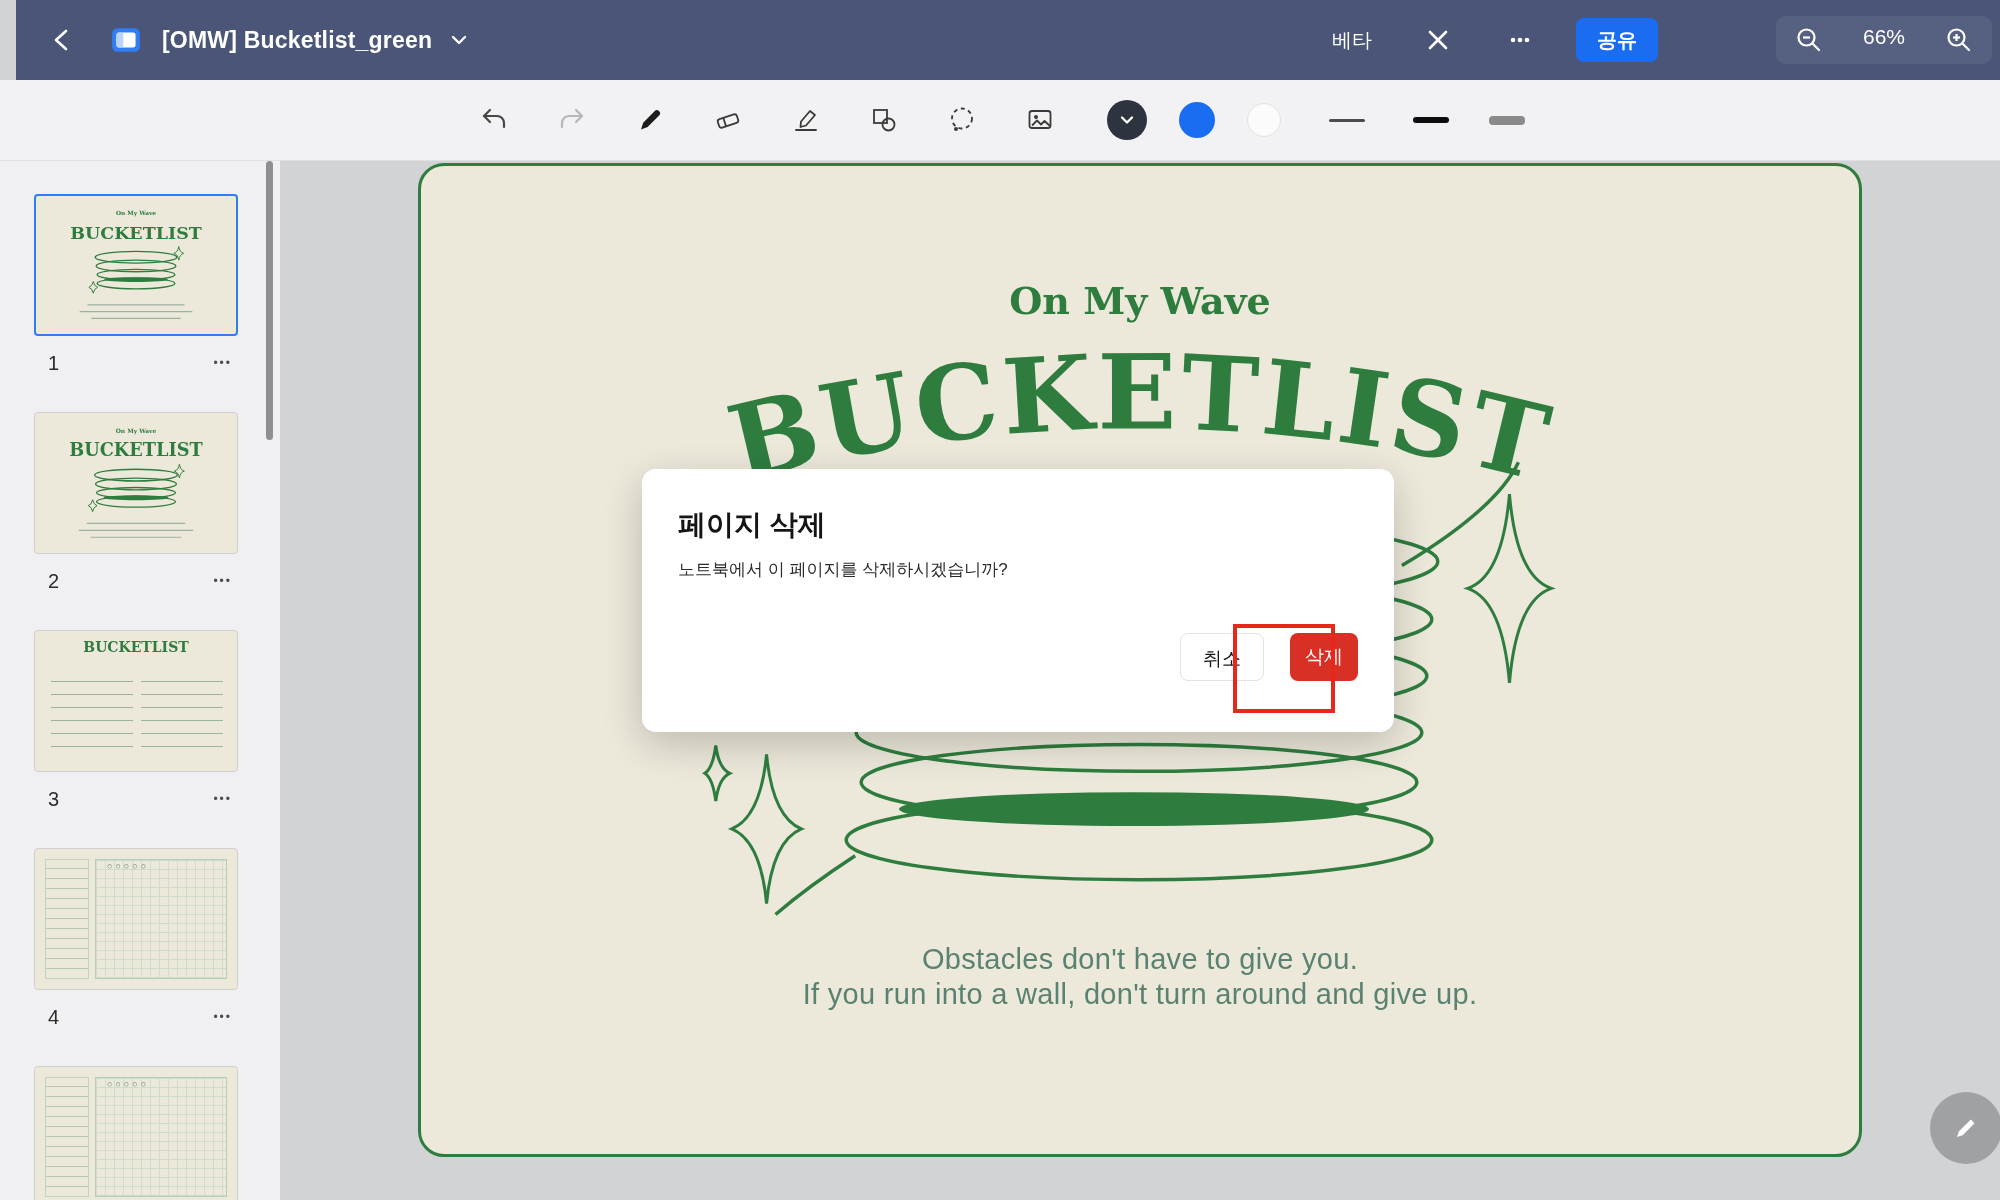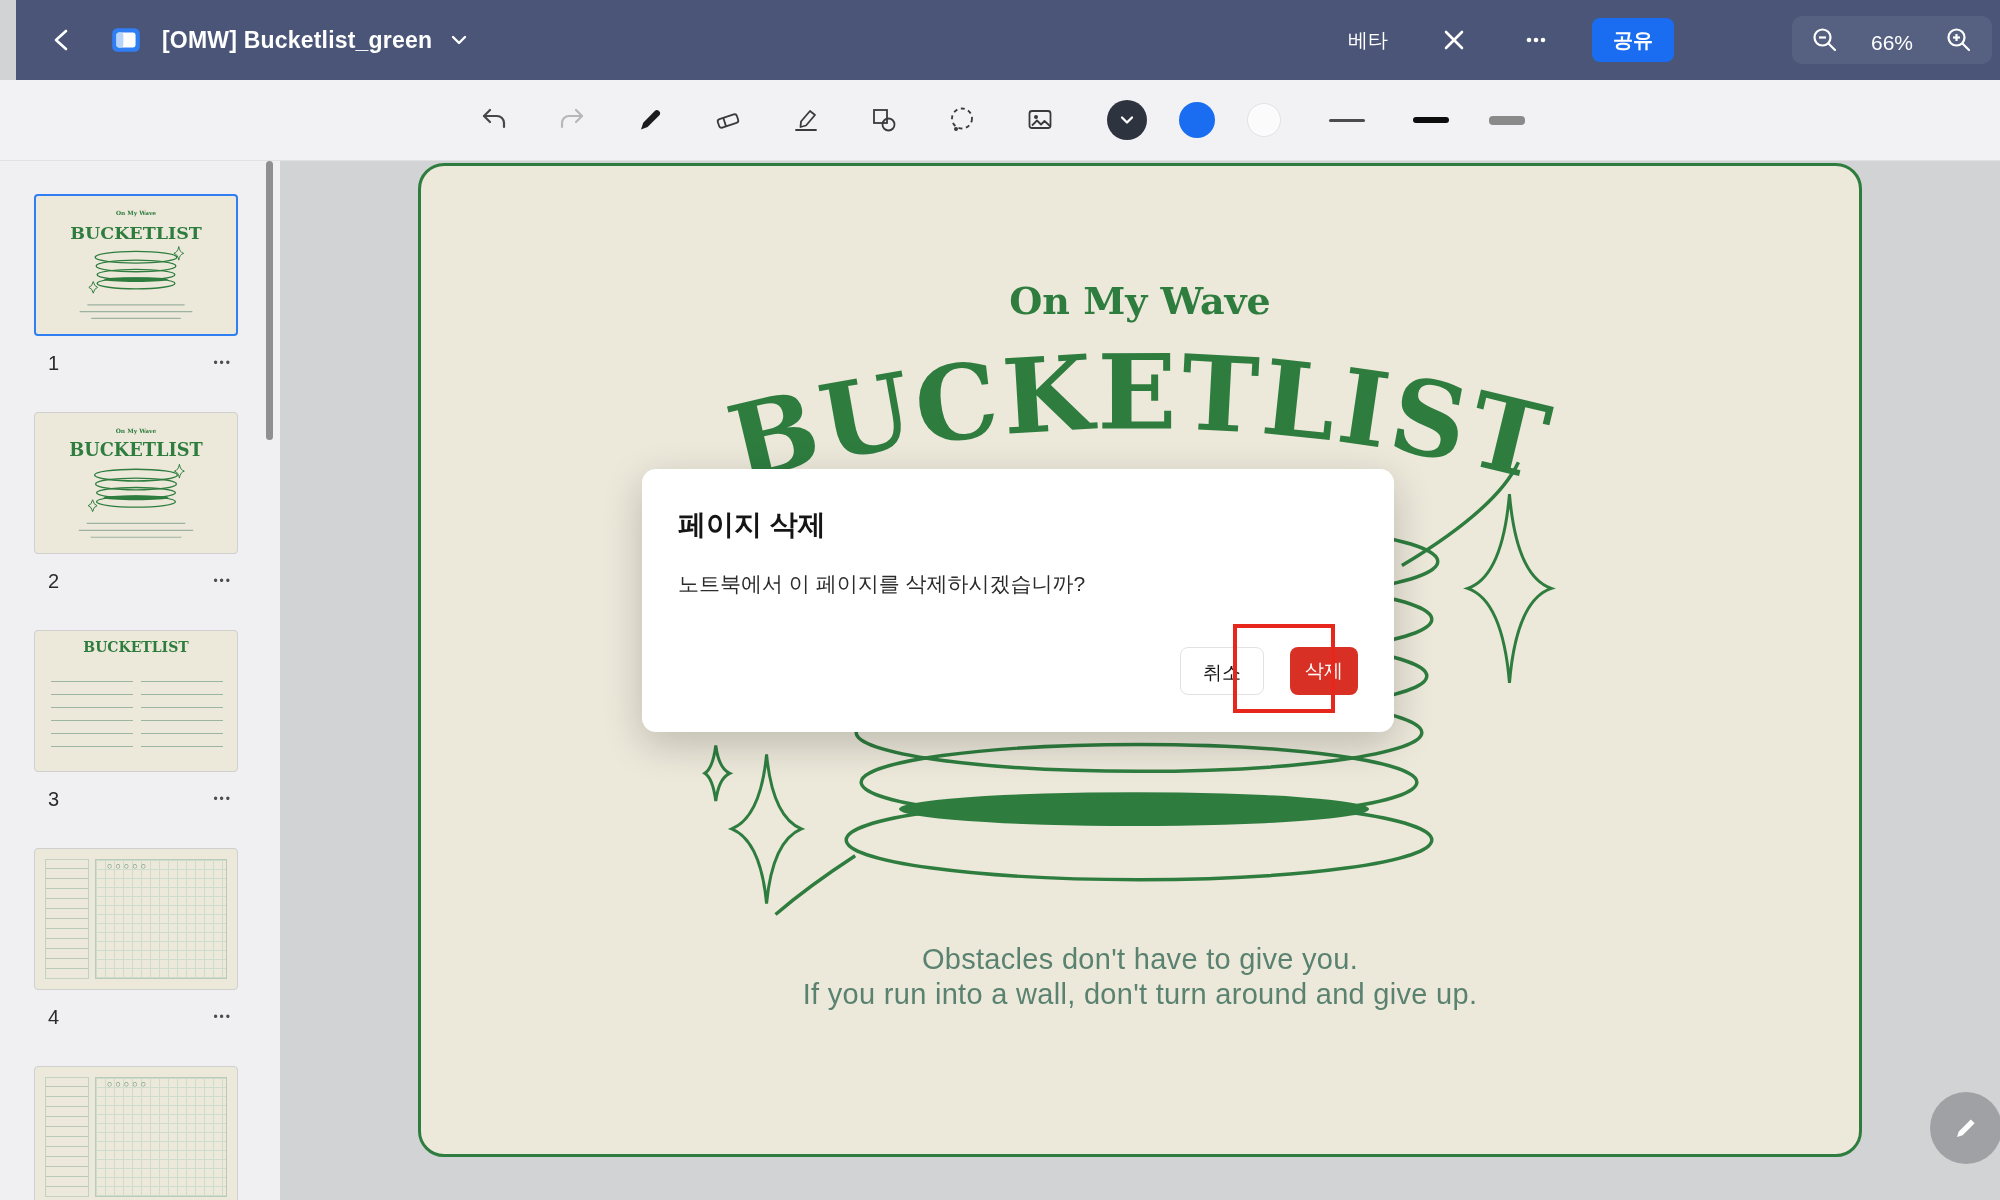--- a/index.html
+++ b/index.html
@@ -14,21 +14,21 @@
   .tb-panel { margin-left:24px; width:40px; height:40px; }
   .tb-title { margin-left:16px; font-size:23px; font-weight:bold; letter-spacing:.2px; }
   .tb-caret { margin-left:12px; width:30px; height:30px; }
   .tb-right { margin-left:auto; display:flex; align-items:center; }
   .tb-beta { font-size:20px; color:#fff; }
   .tb-x { margin-left:46px; width:40px; height:40px; }
   .tb-more { margin-left:42px; width:40px; height:40px; }
   .tb-share { margin-left:36px; width:82px; height:44px; border-radius:8px;
               background:var(--accent-blue,#1a6df0); color:#fff; font-size:20px; font-weight:bold;
               display:flex; align-items:center; justify-content:center; border:none; cursor:pointer; }
-  .tb-zoom { margin-left:118px; margin-right:24px; display:flex; align-items:flex-end; gap:28px;
+  .tb-zoom { margin-left:118px; margin-right:24px; display:flex; align-items:flex-start; gap:36px;
              background:rgba(255,255,255,.07); border-radius:10px; padding:9px 18px; }
   .tb-zoomlevel { font-size:21px; color:#fff; min-width:48px; text-align:center; }
 
   
   .toolbar { position:absolute; left:0; top:80px; width:2000px; height:81px;
              background:#f2f2f4; border-bottom:1px solid #e1e1e3;
              display:flex; align-items:center; justify-content:center; gap:32px; z-index:15; }
   .tool { width:46px; height:46px; display:flex; align-items:center; justify-content:center; cursor:pointer; }
   .swatch-dark { width:40px; height:40px; border-radius:50%; background:#2e3340;
                  display:flex; align-items:center; justify-content:center; margin-left:12px; }
@@ -92,21 +92,21 @@
   .quote { position:absolute; left:0; top:776px; width:100%; text-align:center;
            color:#5a8270; font-size:29px; line-height:35px; letter-spacing:.3px; }
   .fab { position:absolute; left:1650px; top:931px; width:72px; height:72px; border-radius:50%;
          background:#9fa1a4; display:flex; align-items:center; justify-content:center; cursor:pointer; }
 
   
   .dialog { position:absolute; left:642px; top:469px; width:752px; height:263px;
             background:#fff; border-radius:14px; box-shadow:0 12px 40px rgba(0,0,0,.20);
             padding:36px; z-index:40; }
   .dlg-title { font-size:28px; font-weight:bold; color:#151515; line-height:40px; }
-  .dlg-msg { font-size:21px; color:#2b2b2b; margin-top:26px; line-height:26px; }
+  .dlg-msg { font-size:17px; color:#2b2b2b; margin-top:12px; line-height:26px; }
   .dlg-actions { display:flex; justify-content:flex-end; gap:26px; margin-top:50px; }
   .btn-cancel { height:48px; padding:12px 22px; background:#fff; border:1px solid #e2e2e2;
                 border-radius:8px; font-size:19px; color:#151515; cursor:pointer;
                 font-family:"Liberation Sans", sans-serif; }
   .btn-confirm { height:48px; padding:0 15px; background:var(--danger-red,#d93025); border:none;
                  border-radius:8px; font-size:19px; color:#fff; cursor:pointer;
                  font-family:"Liberation Sans", sans-serif; }
   .annotation { position:absolute; left:1233px; top:624px; width:102px; height:89px;
                 border:4px solid var(--annotation-red,#e8271c); z-index:50; pointer-events:none; }
 </style>

